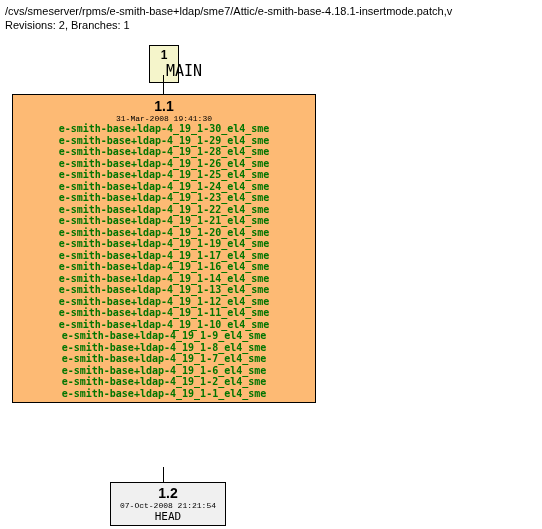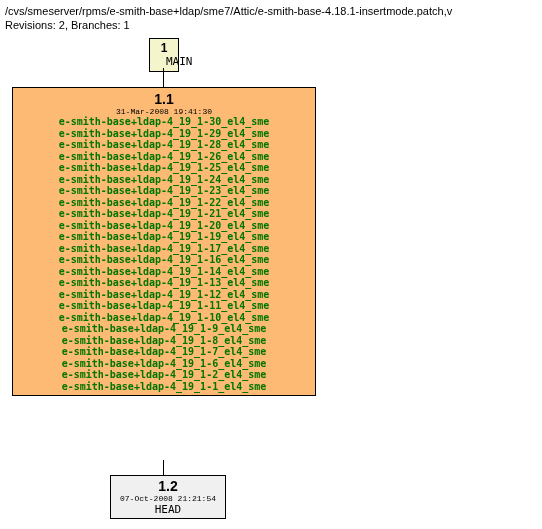--- a/index.html
+++ b/index.html
@@ -12,21 +12,21 @@
       box-sizing: border-box;
     }
     .header-path {
       font-size: 11px;
       color: #000;
       margin-bottom: 2px;
     }
     .header-revisions {
       font-size: 11px;
       color: #000;
-      margin-bottom: 5px;
+      margin-bottom: 12px;
     }
     .diagram-area {
       position: relative;
       width: 532px;
       height: 490px;
     }
     .node {
       position: absolute;
       border: 1px solid #000;
       padding: 2px 5px;
@@ -40,21 +40,21 @@
       background: #f5f5cb;
       font-size: 10px;
       line-height: 1.2;
     }
     .node-main .num {
       font-weight: bold;
       font-size: 12px;
     }
     .node-main .label {
       font-family: monospace;
-      font-size: 11px;
+      font-size: 15px;
       padding-left: 11px;
     }
     .node-11 {
       left: 7px;
       top: 51px;
       width: 304px;
       background: #fdba74;
       padding: 3px 6px;
     }
     .node-12 {

